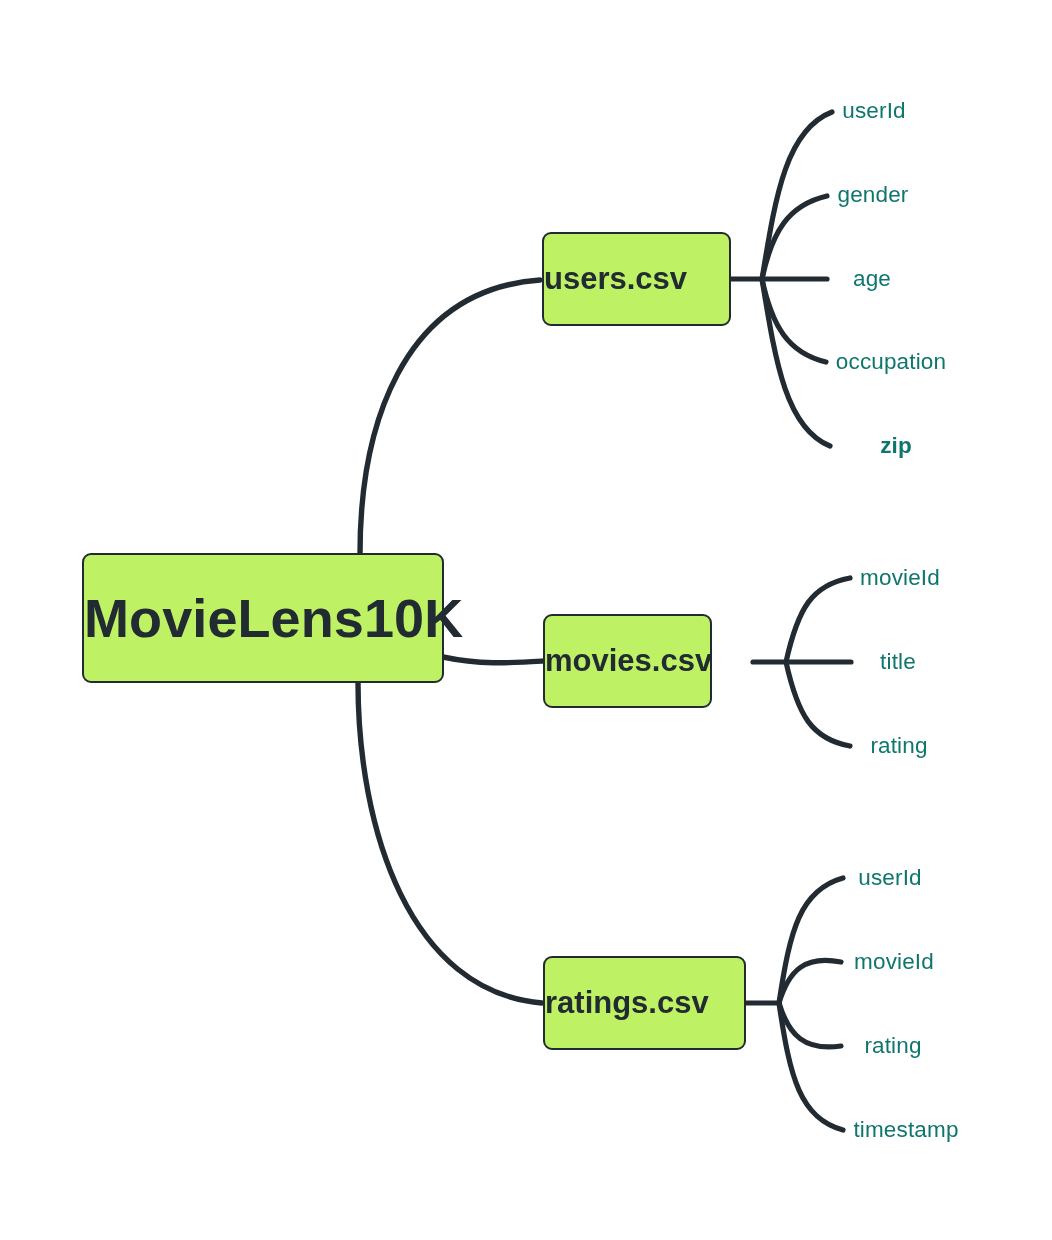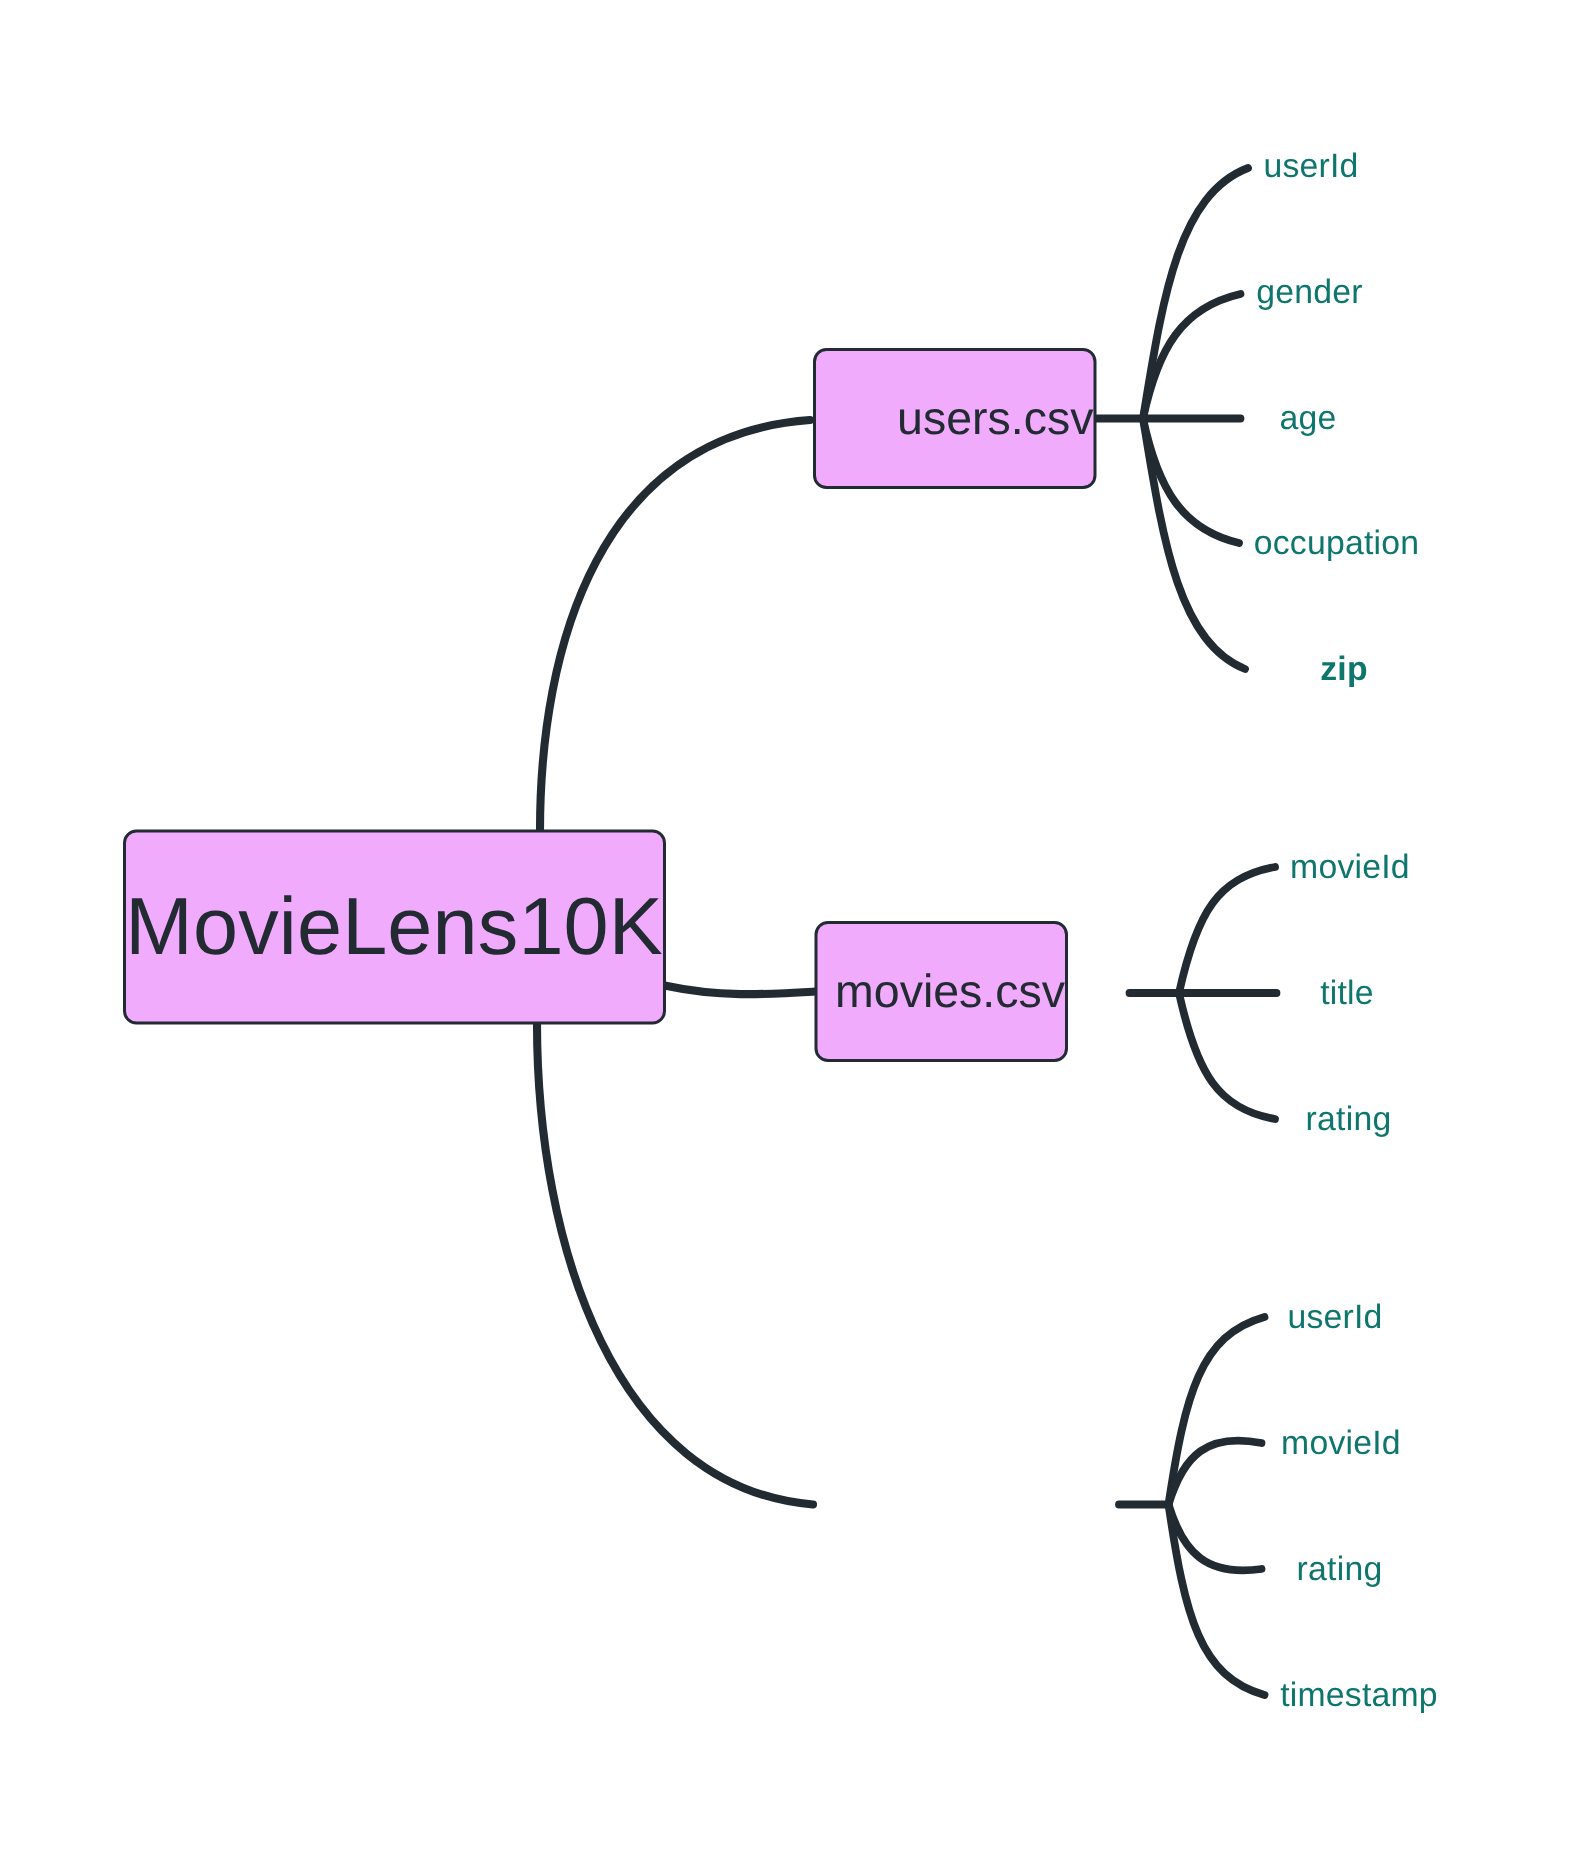--- a/index.html
+++ b/index.html
@@ -20,29 +20,30 @@
   #edge-layer {
     position: absolute;
     top: 0;
     left: 0;
     width: 1052px;
     height: 1240px;
   }
   .node-box {
     position: absolute;
     box-sizing: border-box;
-    background: #f0abfc;
+    background: #bef264;
     border: 2.6px solid #232b32;
     border-radius: 9px;
     display: flex;
     align-items: center;
-    justify-content: flex-end;
+    justify-content: flex-start;
     color: #232b32;
     z-index: 3;
     white-space: nowrap;
+    font-weight: bold;
   }
   .node-root {
     left: 82px;
     top: 553px;
     width: 362px;
     height: 130px;
     font-size: 54px;
     letter-spacing: 0.1px;
   }
   .node-branch {
@@ -103,20 +104,23 @@
   </div>
 
   <div class="node-box node-branch node-users">
     <span>users.csv</span>
   </div>
 
   <div class="node-box node-branch node-movies">
     <span>movies.csv</span>
   </div>
 
+  <div class="node-box node-branch node-ratings">
+    <span>ratings.csv</span>
+  </div>
 
   <div class="leaf-label" style="left:874px; top:111px;">userId</div>
   <div class="leaf-label" style="left:873px; top:195px;text-align:right;">gender</div>
   <div class="leaf-label" style="left:872px; top:279px;">age</div>
   <div class="leaf-label" style="left:891px; top:362px;">occupation</div>
   <div class="leaf-label" style="left:896px; top:446px;font-weight:bold;">zip</div>
 
   <div class="leaf-label" style="left:900px; top:578px;">movieId</div>
   <div class="leaf-label" style="left:898px; top:662px;">title</div>
   <div class="leaf-label" style="left:899px; top:746px;">rating</div>

